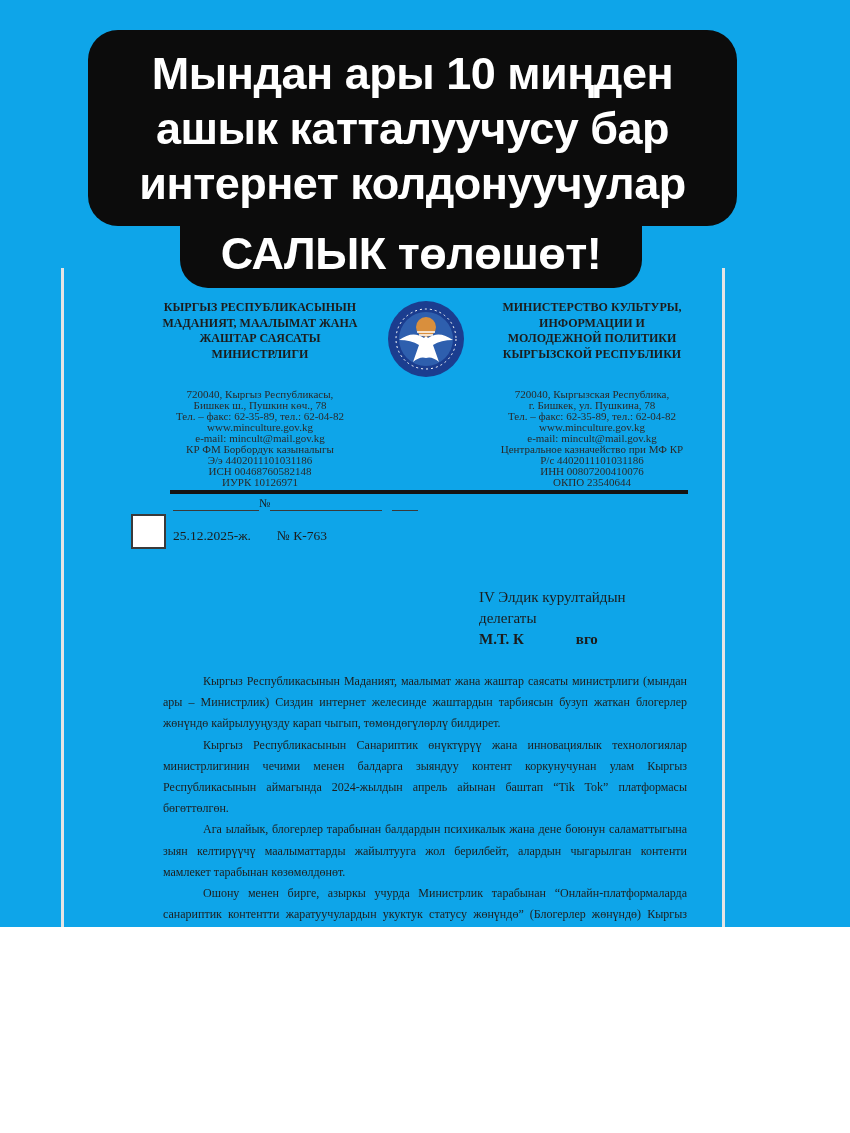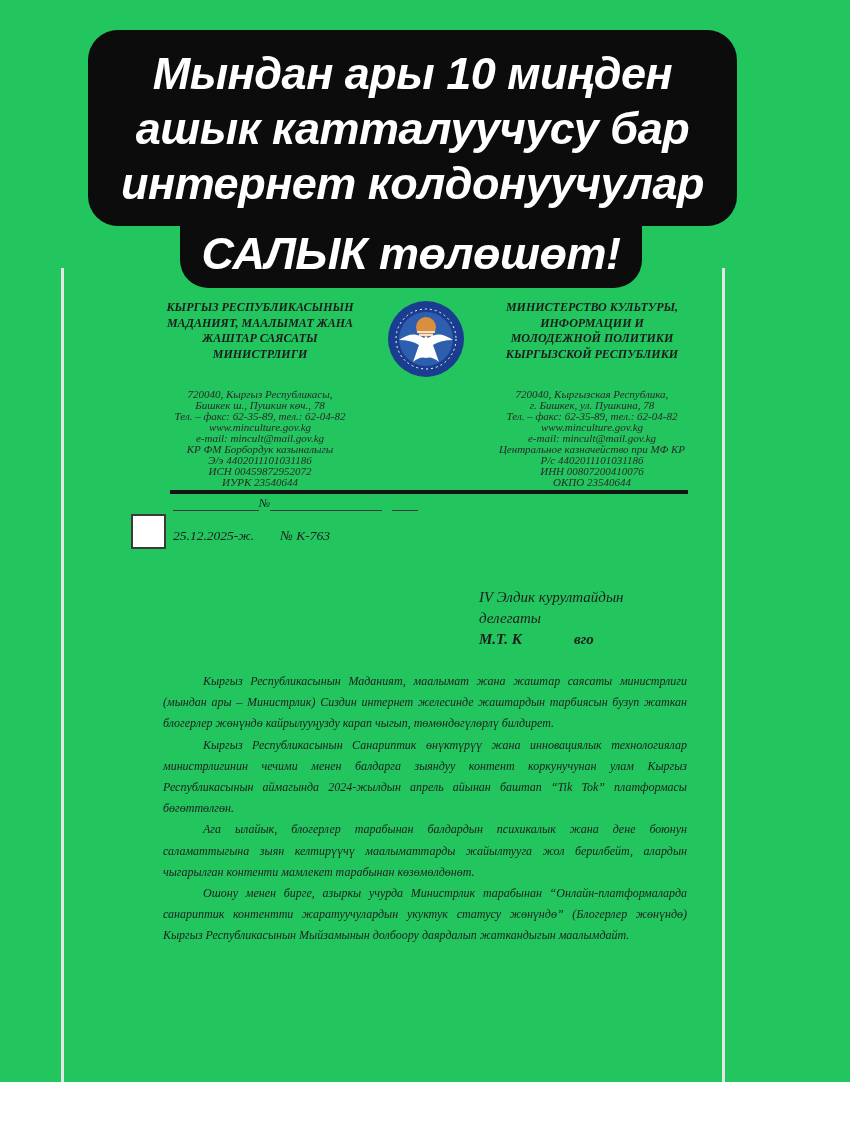--- a/index.html
+++ b/index.html
@@ -1,18 +1,18 @@
 <!DOCTYPE html>
 <html><head>
 <meta charset="utf-8">
 <style>
   html,body{margin:0;padding:0;background:#ffffff;}
   .canvas{
-    position:relative;width:850px;height:1082px;background:#22c55e;
-    overflow:hidden;font-family:"Liberation Serif","DejaVu Serif",serif;color:#1c1c1c;font-style:italic;
+    position:relative;width:850px;height:927px;background:#0ea5e9;
+    overflow:hidden;font-family:"Liberation Serif","DejaVu Serif",serif;color:#1c1c1c;
   }
   
   .poster-main{
     position:absolute;left:88px;top:30px;width:649px;height:196px;
     background:#0c0c0c;border-radius:30px;
     display:flex;flex-direction:column;justify-content:center;align-items:center;
   }
   .poster-tab{
     position:absolute;left:180px;top:218px;width:462px;height:70px;
     background:#0c0c0c;border-radius:0 0 28px 28px;
@@ -97,22 +97,22 @@
         <div>МИНИСТРЛИГИ</div>
       </div>
       <div class="lh-details">
         <div>720040, Кыргыз Республикасы,</div>
         <div>Бишкек ш., Пушкин көч., 78</div>
         <div>Тел. – факс: 62-35-89, тел.: 62-04-82</div>
         <div>www.minculture.gov.kg</div>
         <div>e-mail: mincult@mail.gov.kg</div>
         <div>КР ФМ Борбордук казыналыгы</div>
         <div>Э/э 4402011101031186</div>
-        <div>ИСН 00459872952072</div>
-        <div>ИУРК 23540644</div>
+        <div>ИСН 00468760582148</div>
+        <div>ИУРК 10126971</div>
       </div>
     </div>
 
     <div class="lh-emblem">
       <svg width="78" height="78" viewBox="0 0 78 78">
         <circle cx="39" cy="39" r="38" fill="#1b3d8f"></circle>
         <circle cx="39" cy="39" r="30" fill="none" stroke="#ffffff" stroke-width="1" stroke-dasharray="2 3"></circle>
         <circle cx="39" cy="39" r="27" fill="#2e5fae"></circle>
         <circle cx="39" cy="27" r="10" fill="#d98f3d"></circle>
         <path d="M12 40 Q26 30 37 38 L39 36 L41 38 Q52 30 66 40 Q54 40 46 45 L52 62 Q45 56 39 58 Q33 56 26 62 L32 45 Q24 40 12 40 Z" fill="#ffffff"></path>

